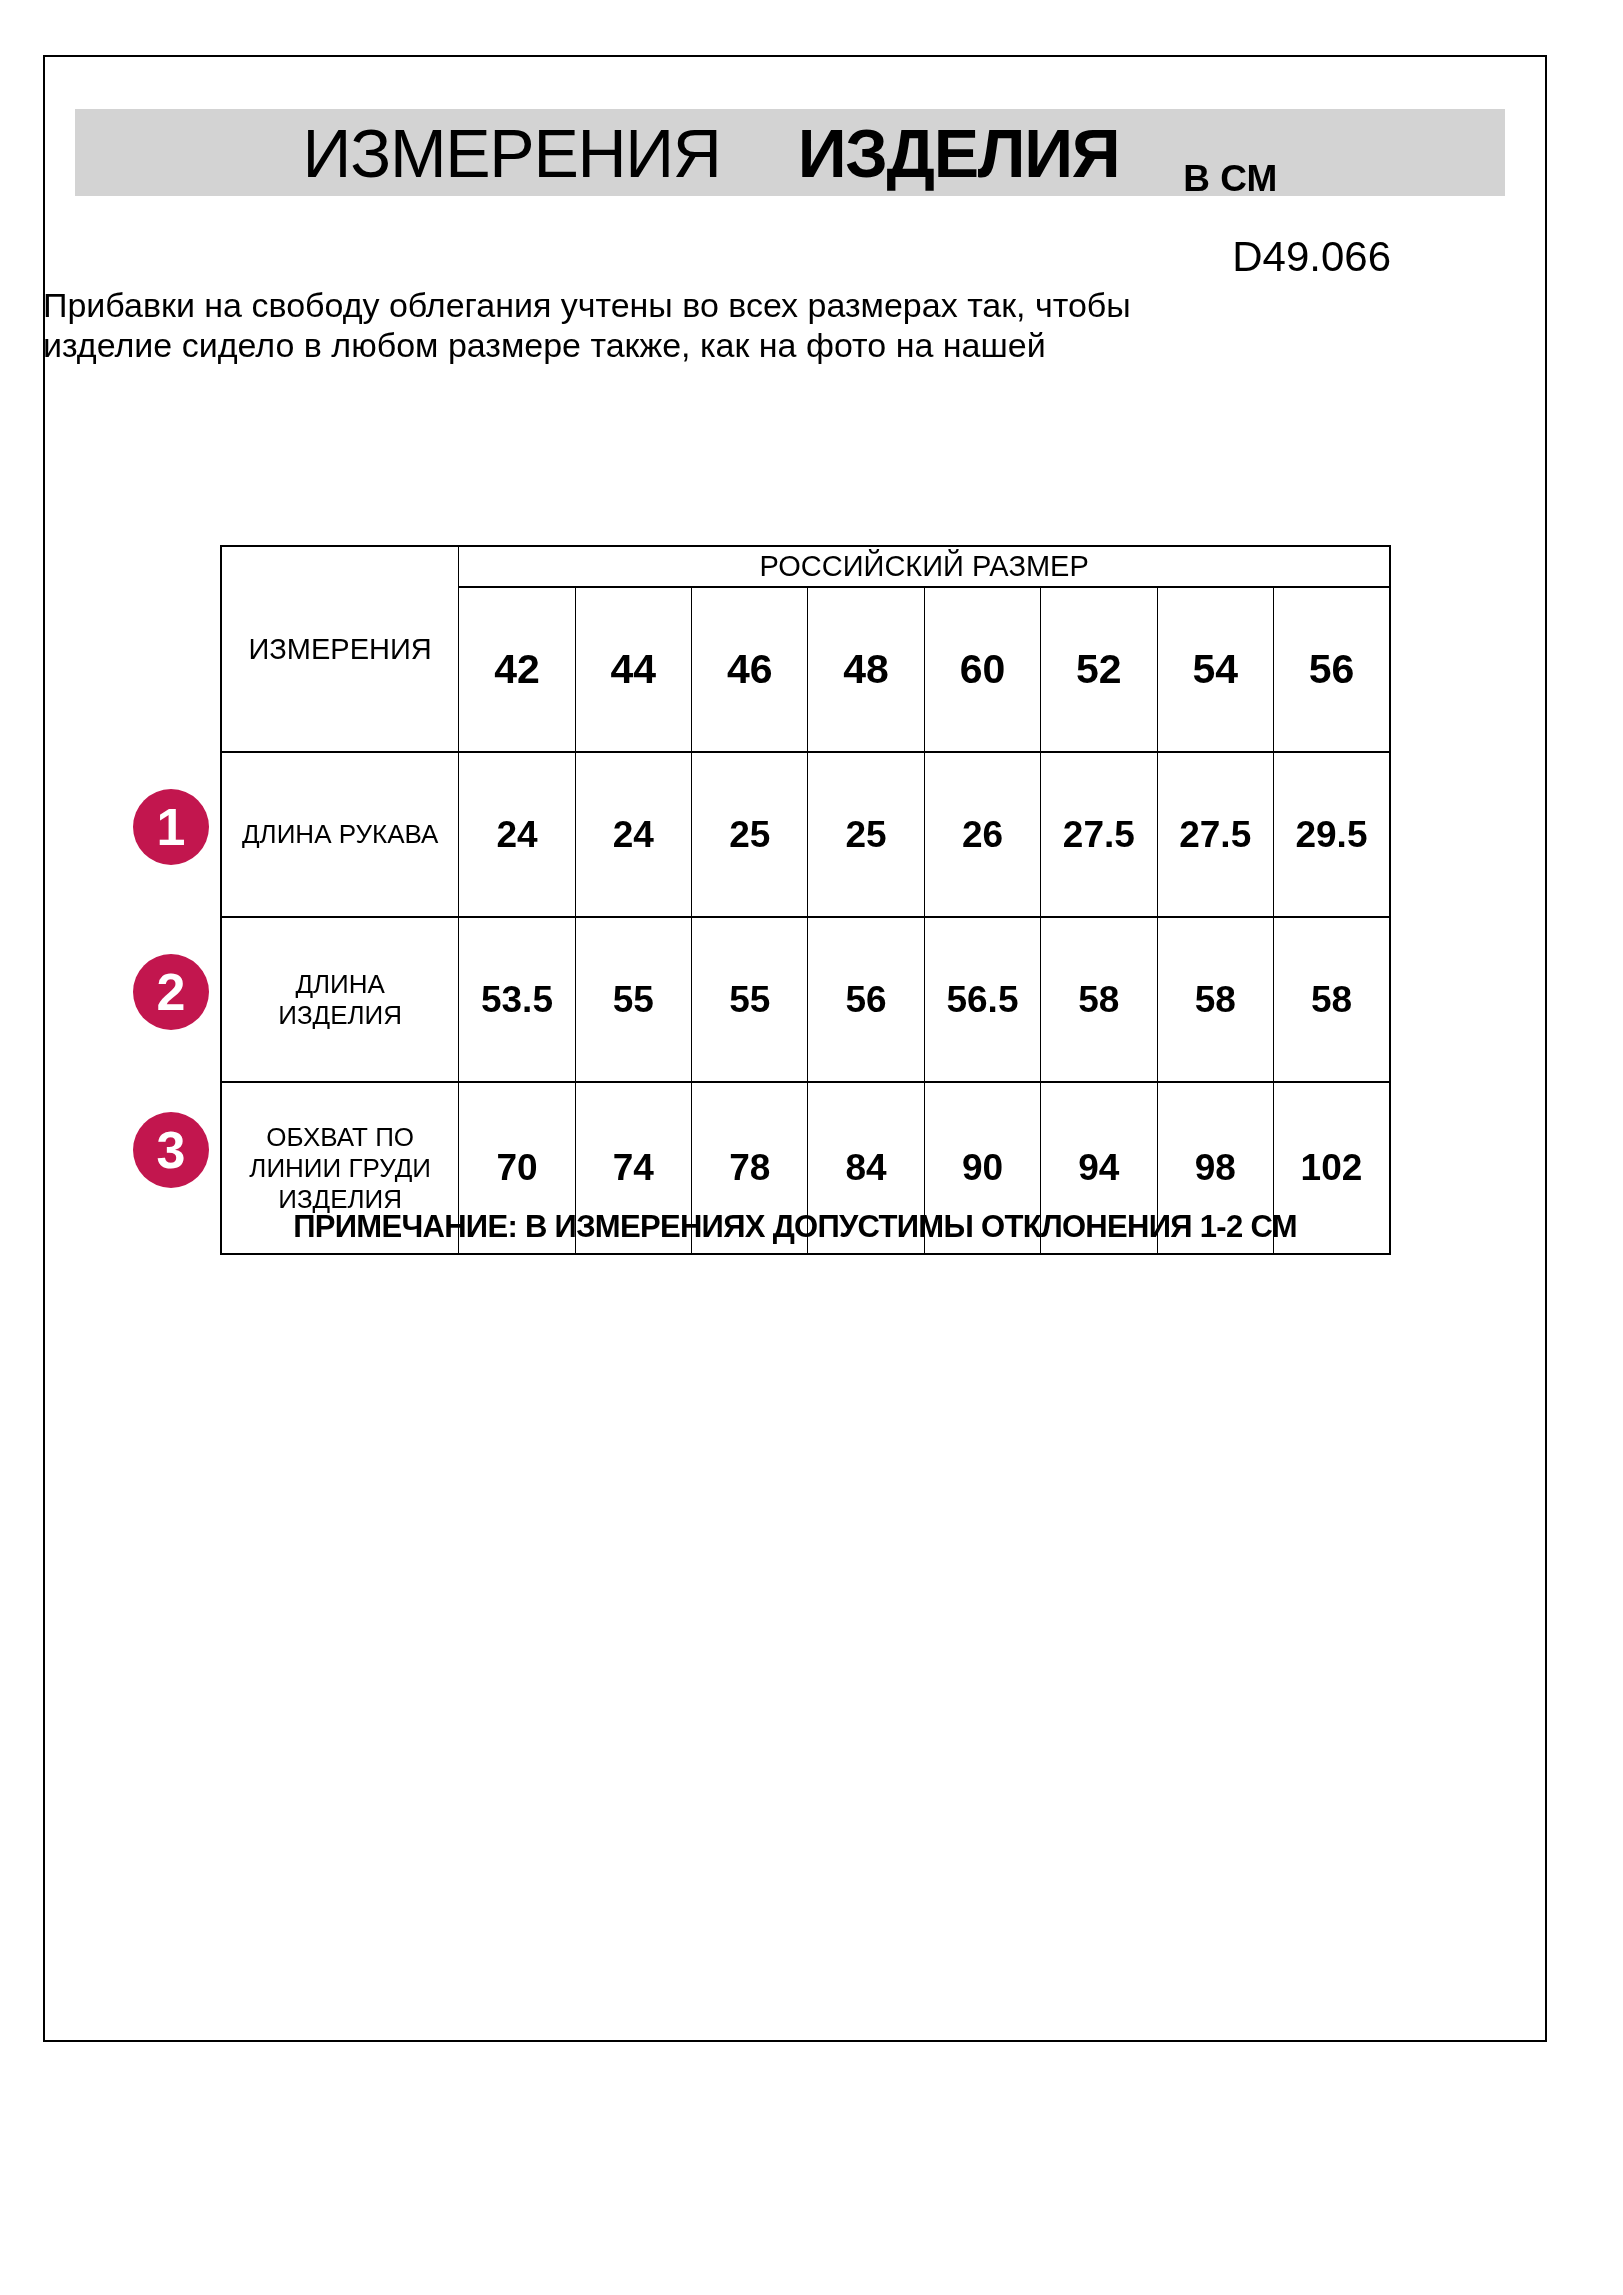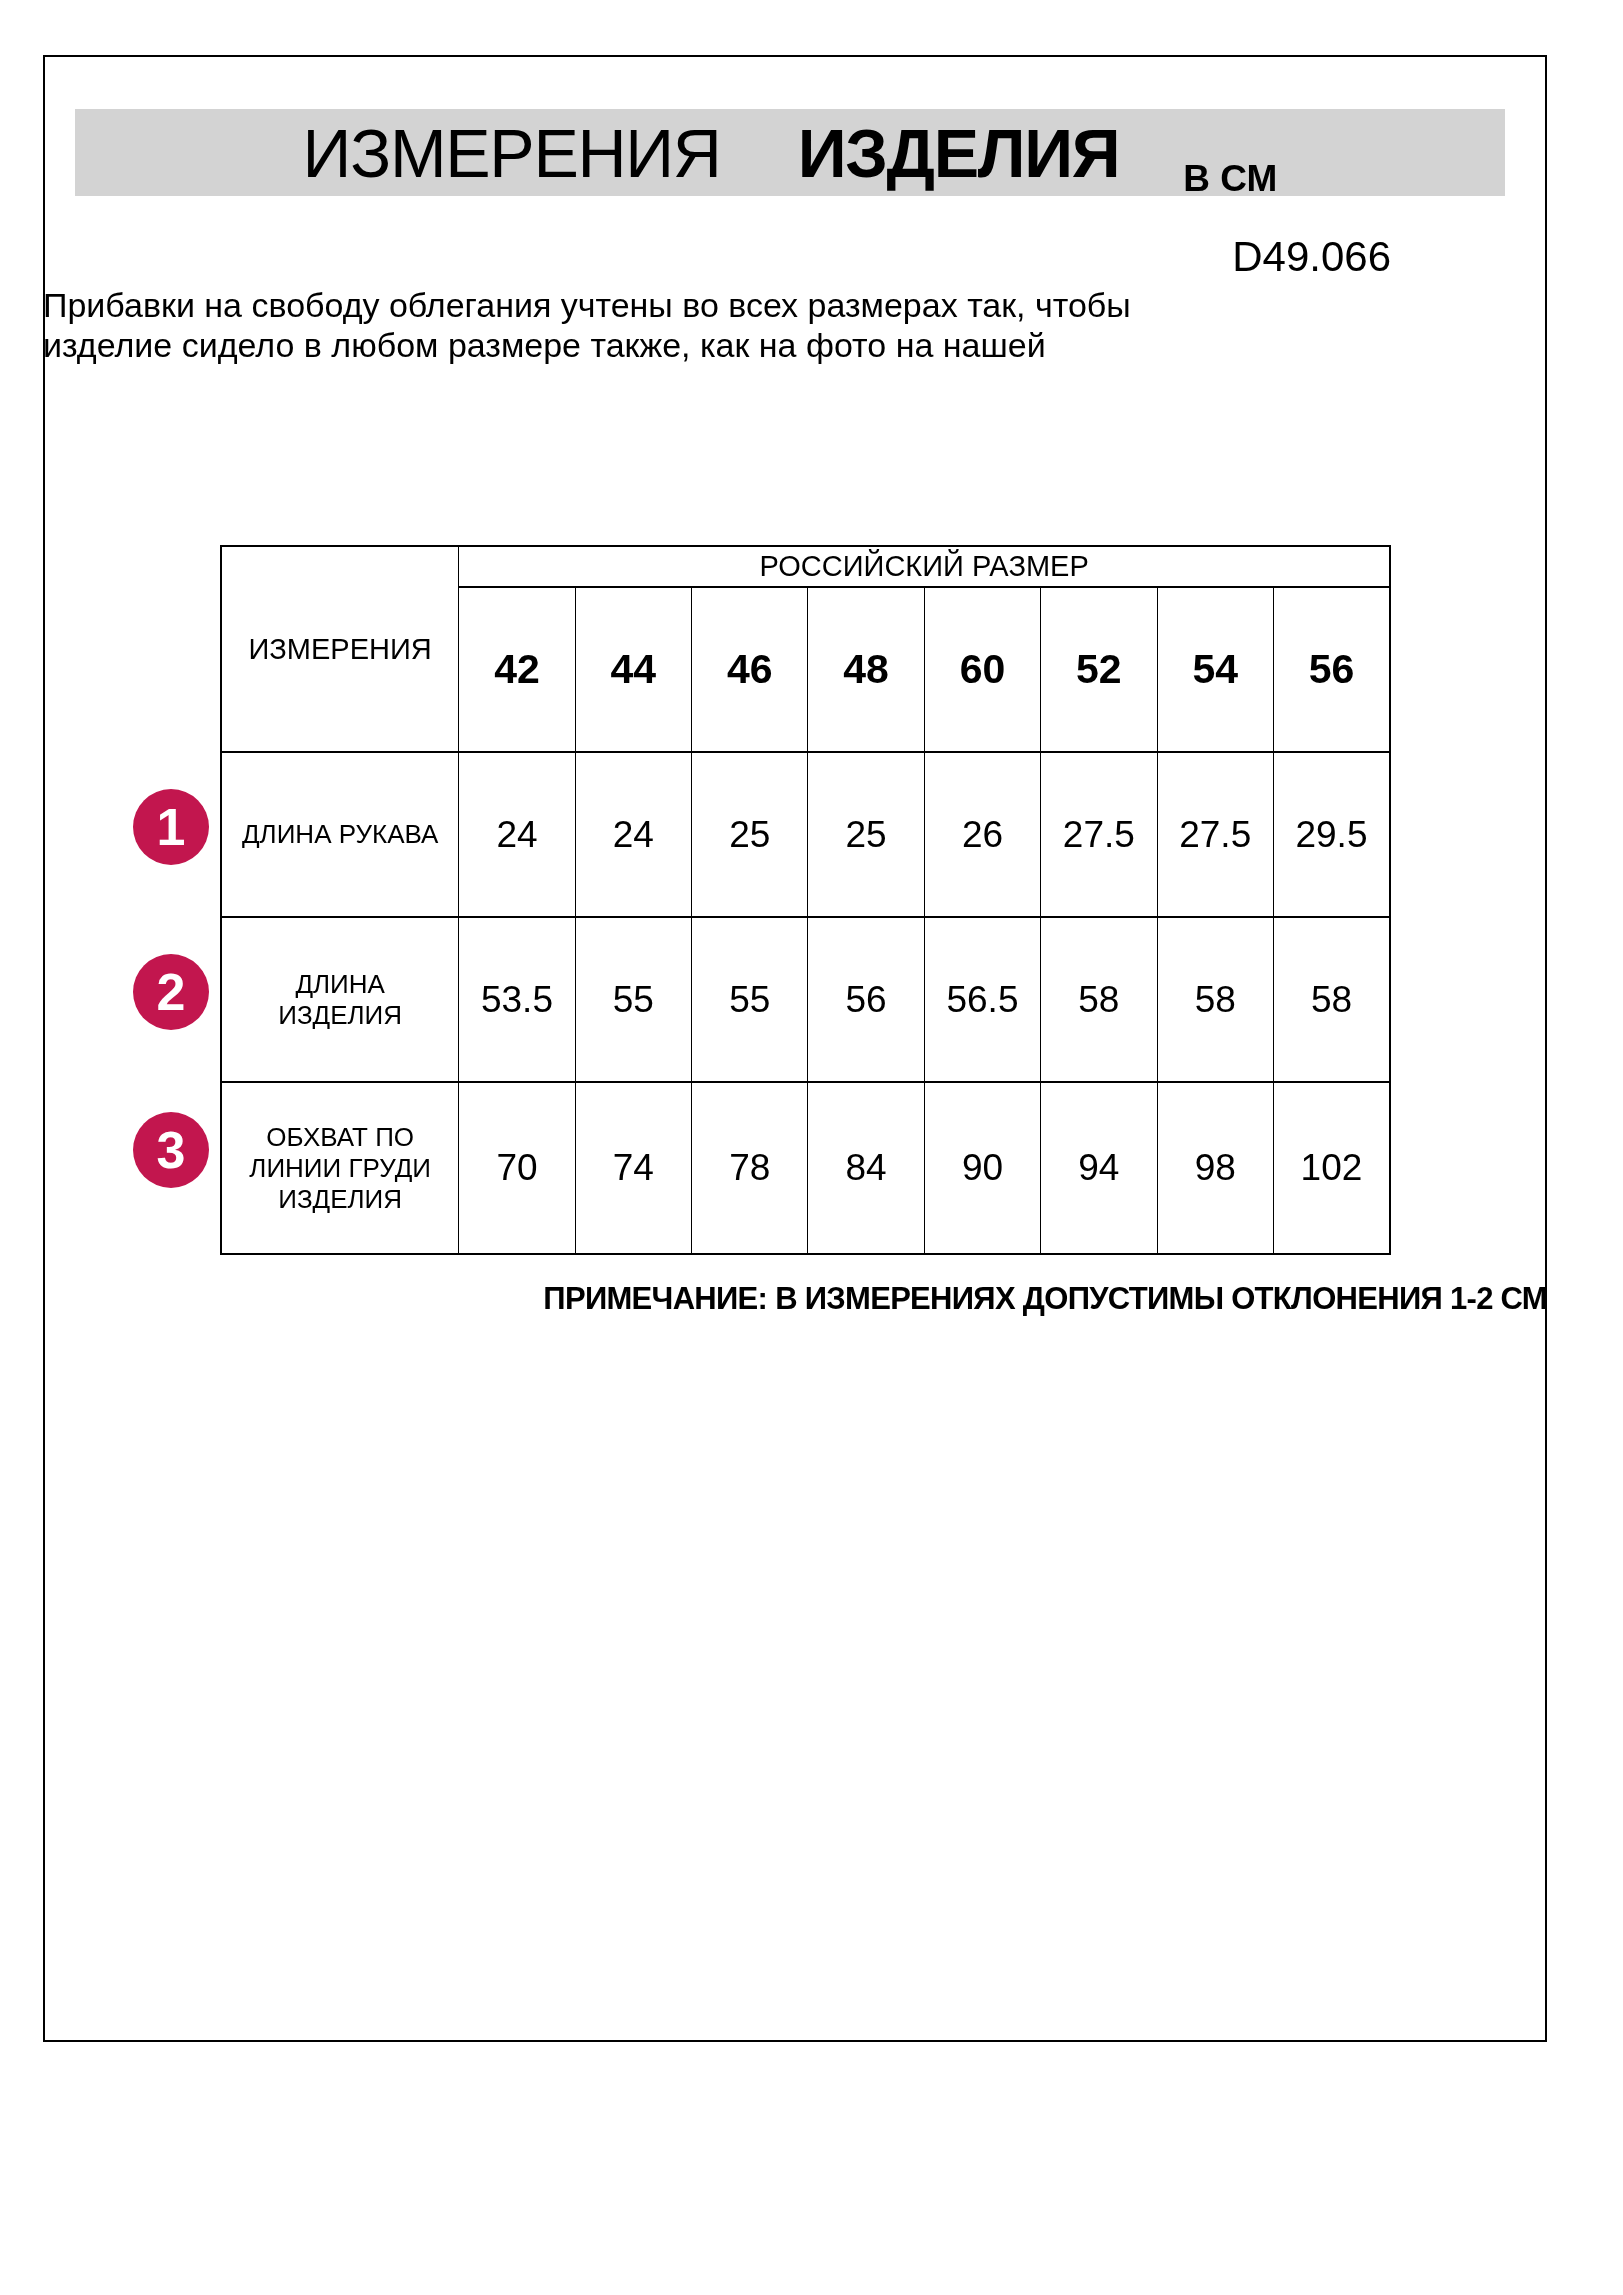--- a/index.html
+++ b/index.html
@@ -20,38 +20,38 @@
   .title-unit{font-size:37px;font-weight:700;margin-left:64px;position:relative;top:3.9px;margin-top:46px;}
   .model{
     position:absolute;left:43px;top:233px;width:1348px;text-align:right;
     font-size:42px;font-weight:400;
   }
   .para{
     position:absolute;left:43px;top:285px;width:1504px;text-align:left;
     font-size:34px;line-height:40px;font-weight:400;
   }
   .note{
-    position:absolute;left:43px;top:1281px;width:1504px;text-align:right;
+    position:absolute;left:43px;top:1209px;width:1504px;text-align:center;
     font-size:31px;font-weight:700;letter-spacing:-0.7px;
   }
   table.sizes{
     position:absolute;left:220px;top:545px;width:1171px;
     border-collapse:collapse;table-layout:fixed;
   }
   table.sizes td{
     border:1.3px solid #000;text-align:center;vertical-align:middle;padding:0;
   }
   table.sizes{border:2px solid #000;}
   tr.band1 td{height:39px;font-size:29px;font-weight:400;}
   tr.band2 td{height:163px;font-size:41px;font-weight:700;border-top-width:2.6px;}
   tr.datarow td{height:163px;border-top-width:2.6px;border-bottom-width:2.6px;}
   tr.r3 td{height:170px;}
   td.corner{font-size:30px;font-weight:400;}
   td.rowlabel{font-size:26px;line-height:31px;font-weight:400;}
-  td.val{font-size:37px;font-weight:400;}
+  td.val{font-size:37px;font-weight:700;}
   .marker{
     position:absolute;left:133px;width:76px;height:76px;border-radius:50%;
     background:#C2164E;display:flex;align-items:center;justify-content:center;
     color:#fff;font-size:52px;font-weight:700;
   }
   .m1{top:789px;} .m2{top:954px;} .m3{top:1112px;}
 </style>
 </head>
 <body>
 

